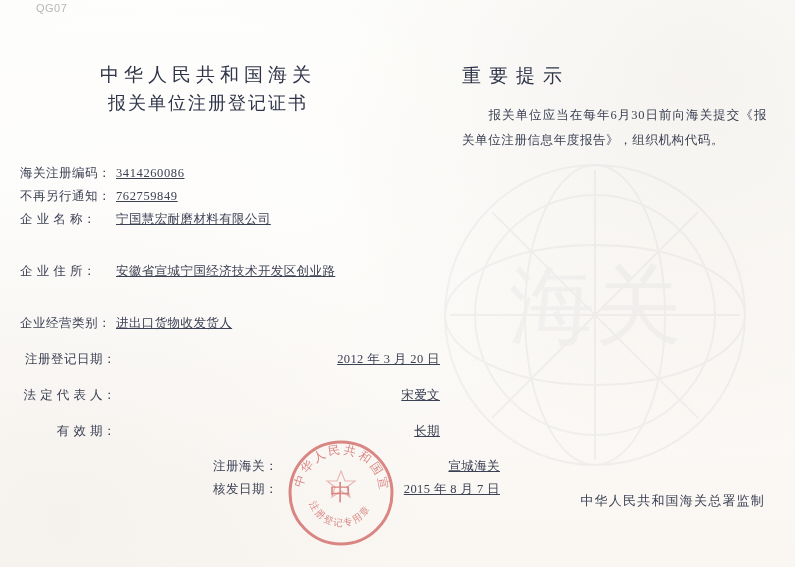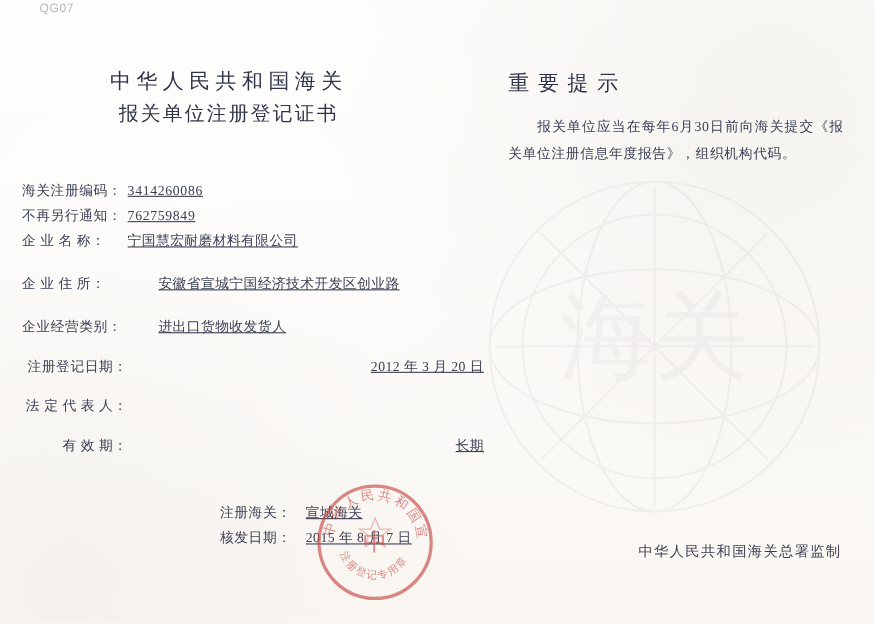--- a/index.html
+++ b/index.html
@@ -73,21 +73,21 @@
     font-size: 12.5px;
     color: #3c4154;
   }
   .field-row {
     display: flex;
     align-items: baseline;
     margin-bottom: 4px;
     min-height: 19px;
   }
   .field-row.gap-top { margin-top: 17px; text-align: right; }
-  .field-row.gap-top-lg { margin-top: 20px; gap: 28px; }
+  .field-row.gap-top-lg { margin-top: 33px; }
   .field-label {
     width: 96px;
     flex: 0 0 96px;
     letter-spacing: 0.5px;
     white-space: nowrap;
   }
   .field-value {
     flex: 1;
     letter-spacing: 0.4px;
     color: #3c4154;
@@ -123,20 +123,21 @@
   }
   .notice-body .indent { display: inline-block; width: 26px; }
 
   
   .bottom-fields {
     position: absolute;
     left: 200px;
     top: 458px;
     width: 300px;
     font-size: 12.5px;
+    text-align: right;
   }
   .bottom-fields .field-label { width: 78px; flex: 0 0 78px; }
 
   .issuer {
     position: absolute;
     right: 30px;
     top: 492px;
     font-size: 13px;
     letter-spacing: 1.2px;
     color: #3c4154;
@@ -216,20 +217,21 @@
     <div class="field-row gap-top-lg">
       <div class="field-label">企业经营类别：</div>
       <div class="field-value">进出口货物收发货人</div>
     </div>
     <div class="field-row gap-top">
       <div class="field-label">注册登记日期：</div>
       <div class="field-value">2012 年 3 月 20 日</div>
     </div>
     <div class="field-row gap-top">
       <div class="field-label">法 定 代 表 人：</div>
+      <div class="field-value">宋爱文</div>
     </div>
     <div class="field-row gap-top">
       <div class="field-label">有  效  期：</div>
       <div class="field-value">长期</div>
     </div>
   </div>
 
   <div class="bottom-fields">
     <div class="field-row">
       <div class="field-label">注册海关：</div>

